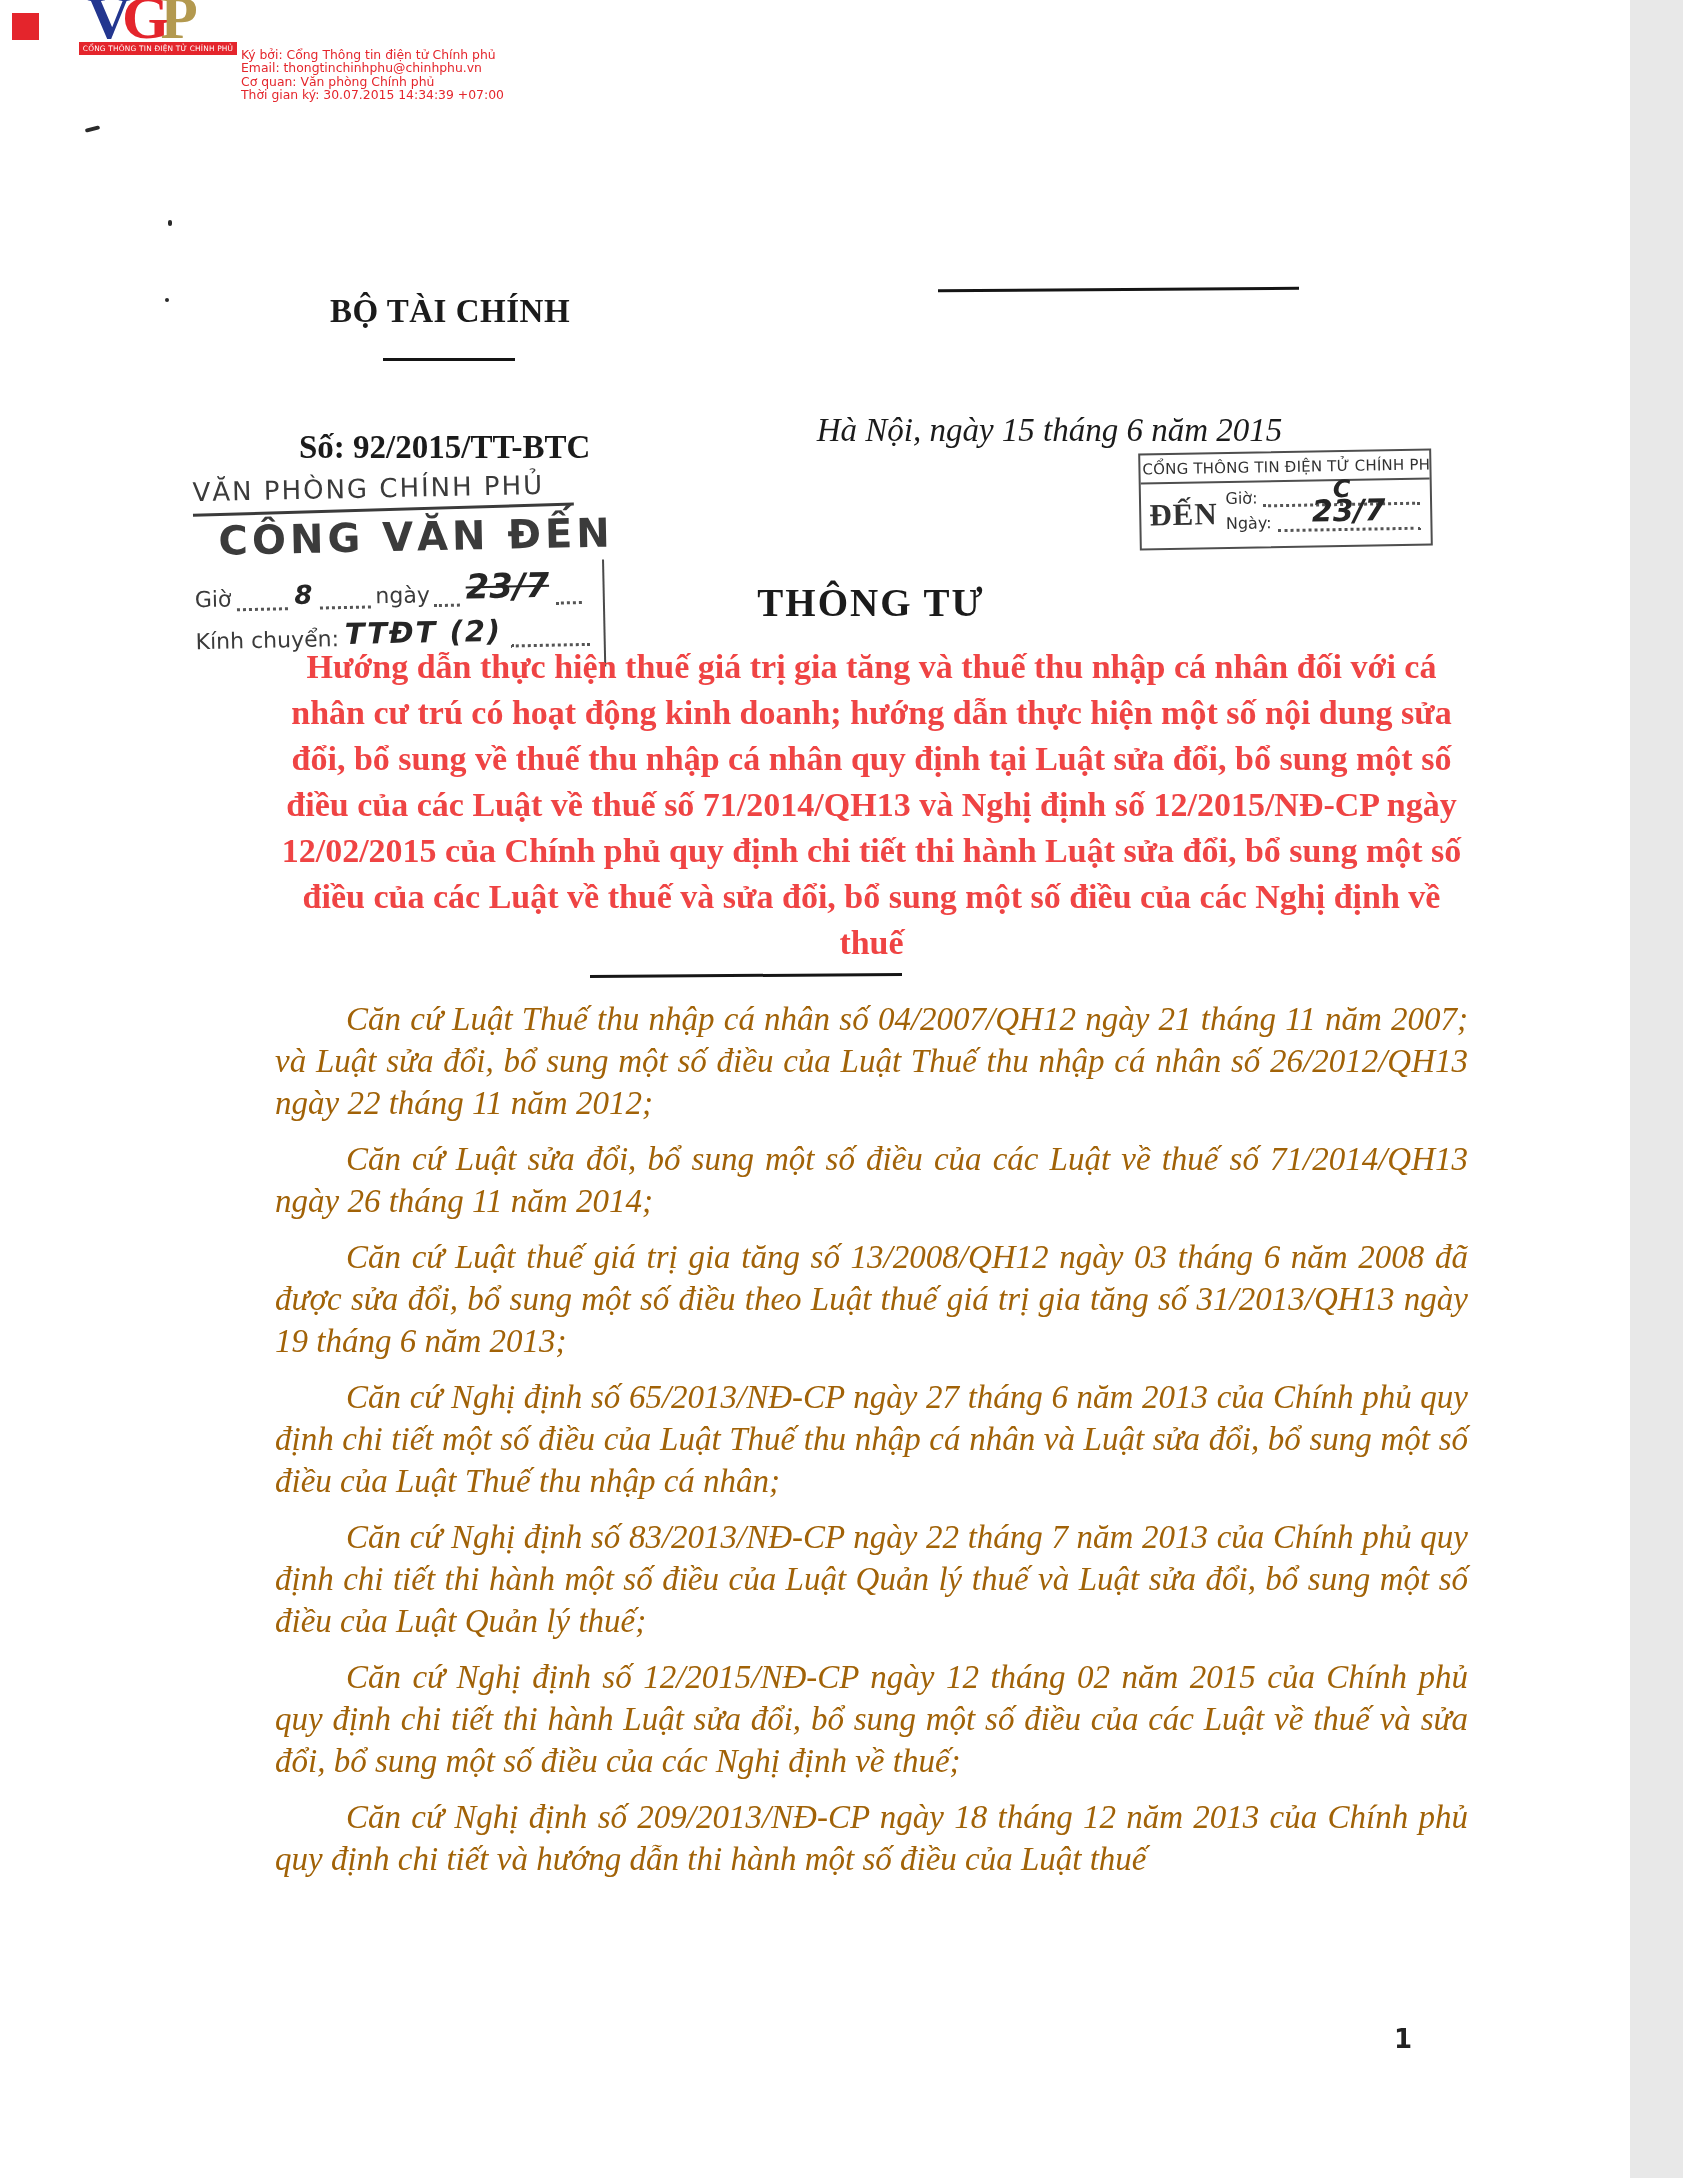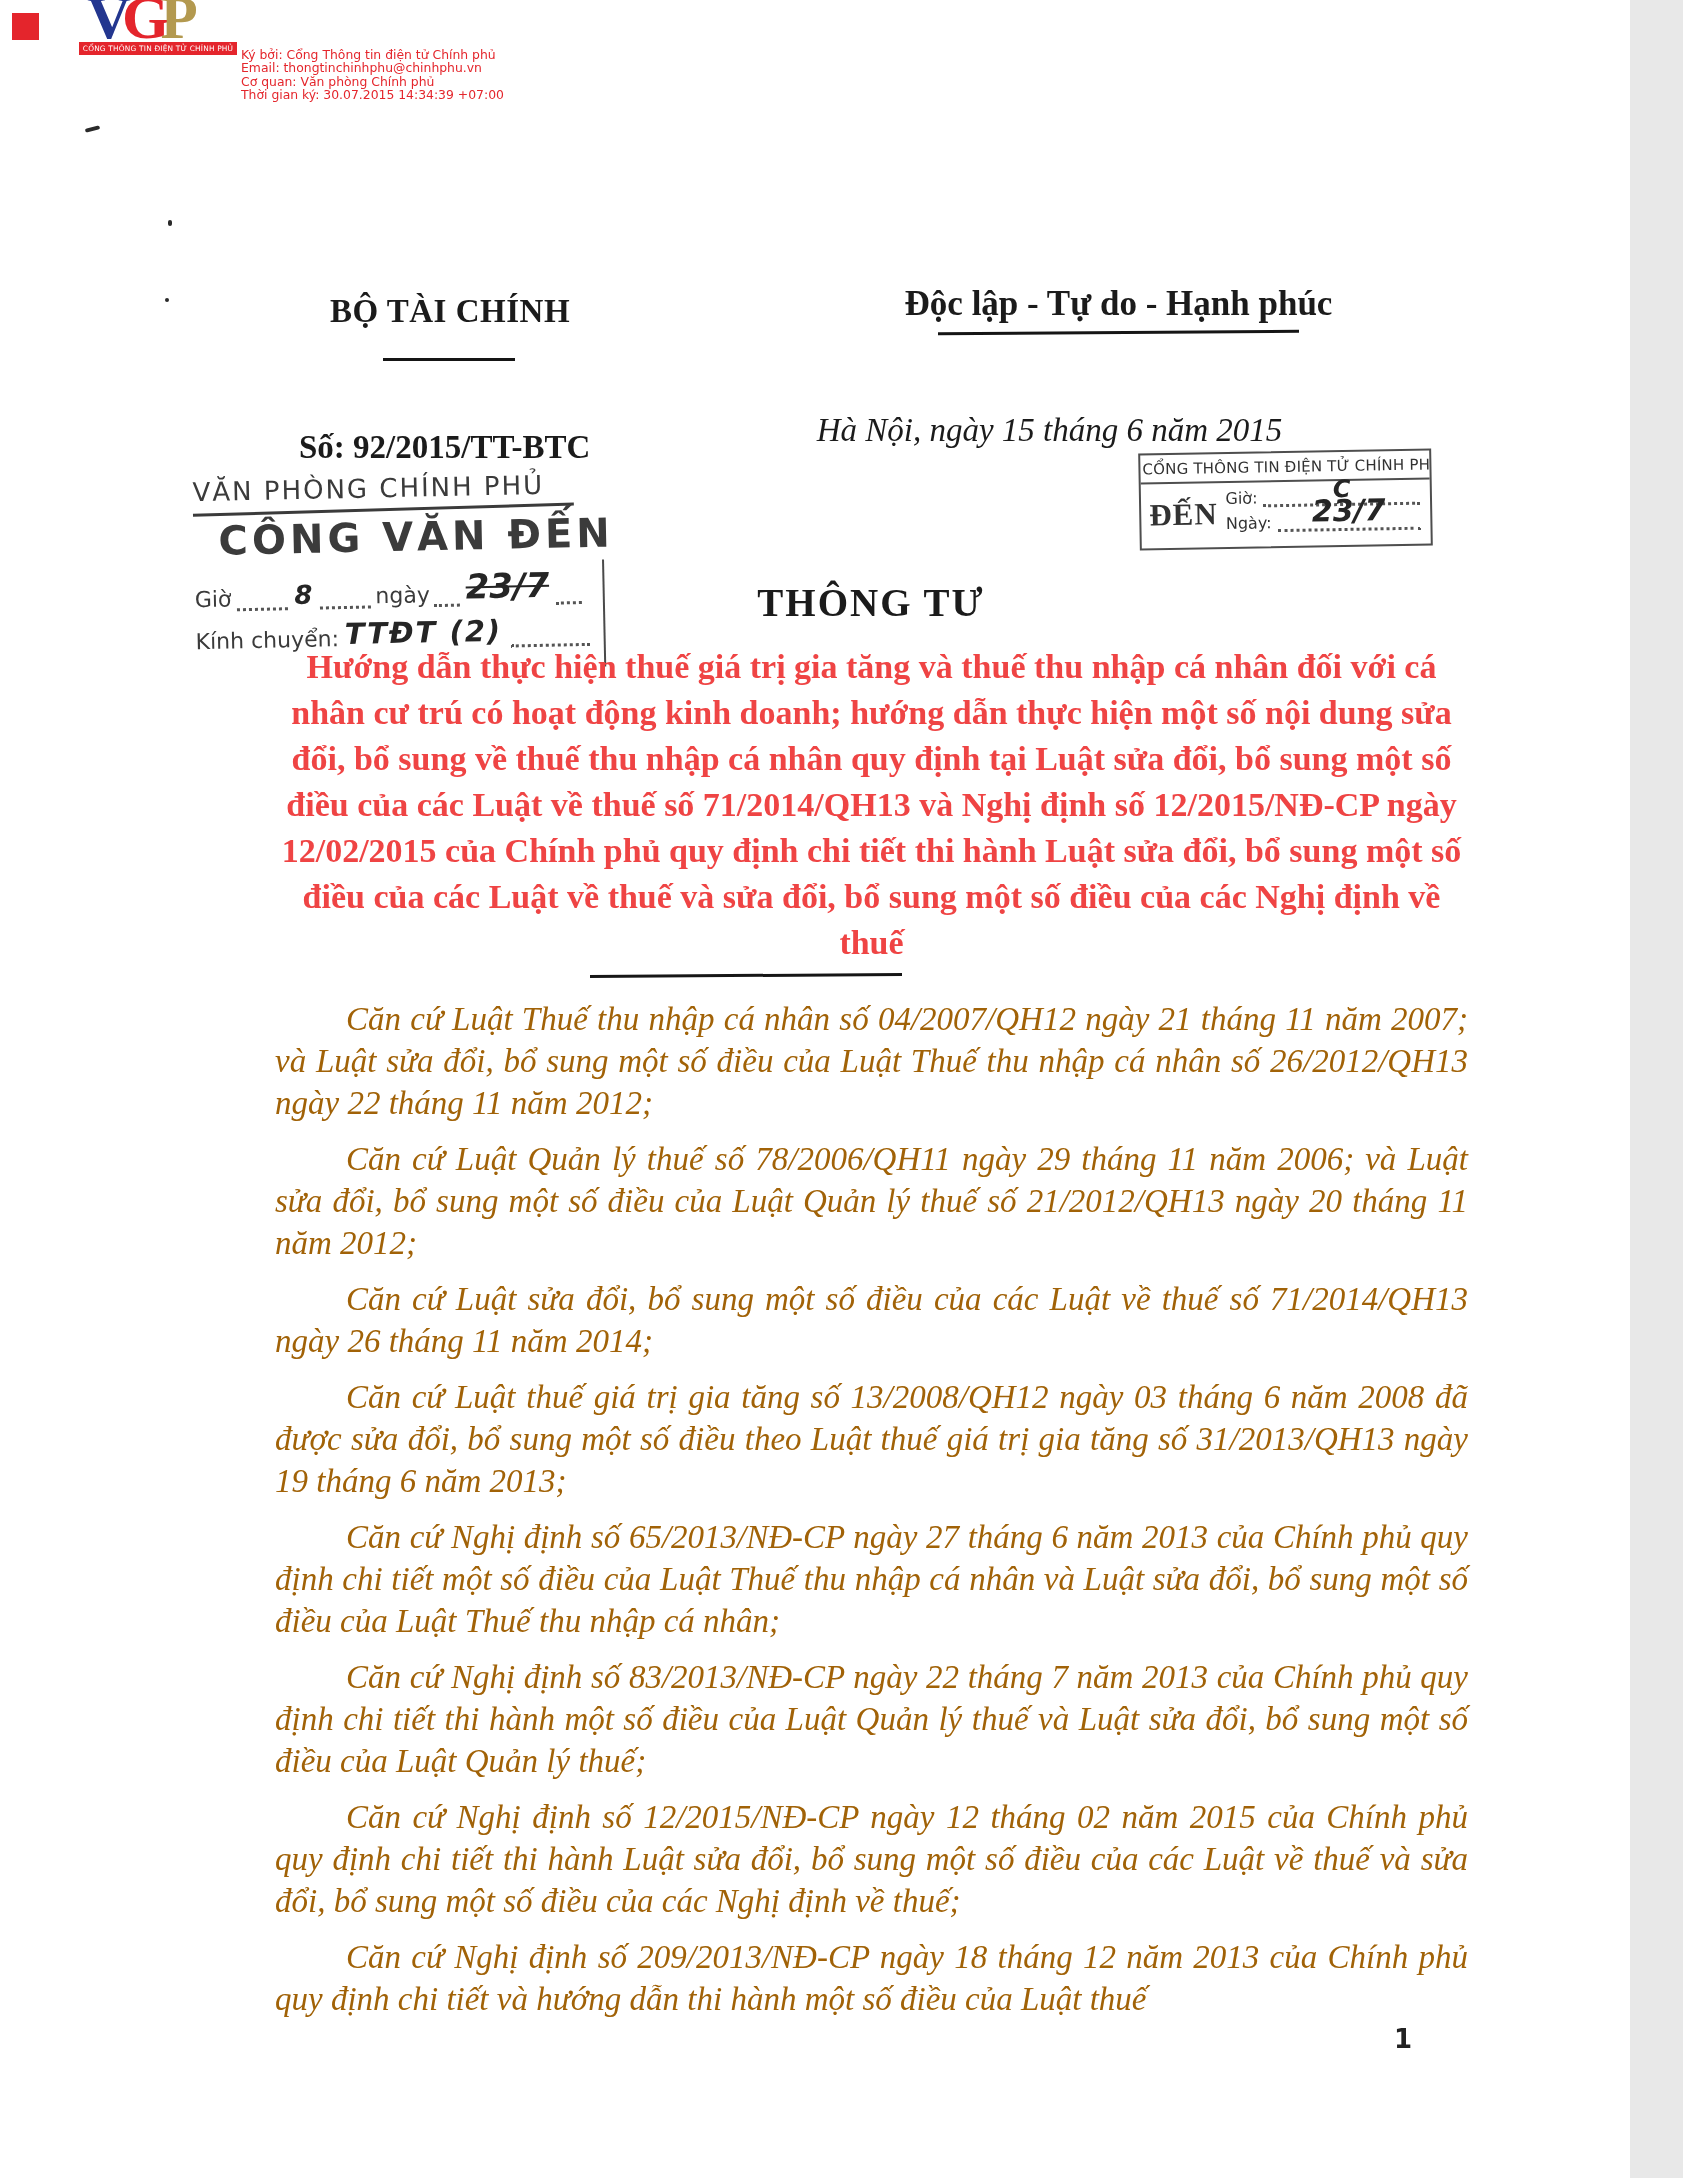--- a/index.html
+++ b/index.html
@@ -102,21 +102,20 @@
       <div class="sig-line">Thời gian ký: 30.07.2015 14:34:39 +07:00</div>
     </div>
 
   <div class="art art1"></div>
   <div class="art art2"></div>
   <div class="art art3"></div>
 
   <div class="issuer">BỘ TÀI CHÍNH</div>
   <div class="issuer-rule"></div>
   <div class="natl">
-    <div class="natl-2">Độc lập - Tự do - Hạnh phúc</div>
     <div class="natl-rule"></div>
   </div>
   <div class="doc-number">Số: 92/2015/TT-BTC</div>
   <div class="place-date">Hà Nội, ngày 15 tháng 6 năm 2015</div>
 
   <div class="stamp-portal">
     <div class="sp-office">CỔNG THÔNG TIN ĐIỆN TỬ CHÍNH PHỦ</div>
     <div class="sp-body">
       <div class="sp-den">ĐẾN</div>
       <div class="sp-right">
@@ -157,21 +156,20 @@
     </div>
     <div class="stamp-in-vline"></div>
   </div>
 
   <div class="doc-type">THÔNG TƯ</div>
   <div class="doc-title">Hướng dẫn thực hiện thuế giá trị gia tăng và thuế thu nhập cá nhân đối với cá nhân cư trú có hoạt động kinh doanh; hướng dẫn thực hiện một số nội dung sửa đổi, bổ sung về thuế thu nhập cá nhân quy định tại Luật sửa đổi, bổ sung một số điều của các Luật về thuế số 71/2014/QH13 và Nghị định số 12/2015/NĐ-CP ngày 12/02/2015 của Chính phủ quy định chi tiết thi hành Luật sửa đổi, bổ sung một số điều của các Luật về thuế và sửa đổi, bổ sung một số điều của các Nghị định về thuế</div>
   <div class="title-rule"></div>
 
   <div class="recitals">
       <p class="recital">Căn cứ Luật Thuế thu nhập cá nhân số 04/2007/QH12 ngày 21 tháng 11 năm 2007; và Luật sửa đổi, bổ sung một số điều của Luật Thuế thu nhập cá nhân số 26/2012/QH13 ngày 22 tháng 11 năm 2012;</p>
-      <p class="recital">Căn cứ Luật Quản lý thuế số 78/2006/QH11 ngày 29 tháng 11 năm 2006; và Luật sửa đổi, bổ sung một số điều của Luật Quản lý thuế số 21/2012/QH13 ngày 20 tháng 11 năm 2012;</p>
       <p class="recital">Căn cứ Luật sửa đổi, bổ sung một số điều của các Luật về thuế số 71/2014/QH13 ngày 26 tháng 11 năm 2014;</p>
       <p class="recital">Căn cứ Luật thuế giá trị gia tăng số 13/2008/QH12 ngày 03 tháng 6 năm 2008 đã được sửa đổi, bổ sung một số điều theo Luật thuế giá trị gia tăng số 31/2013/QH13 ngày 19 tháng 6 năm 2013;</p>
       <p class="recital">Căn cứ Nghị định số 65/2013/NĐ-CP ngày 27 tháng 6 năm 2013 của Chính phủ quy định chi tiết một số điều của Luật Thuế thu nhập cá nhân và Luật sửa đổi, bổ sung một số điều của Luật Thuế thu nhập cá nhân;</p>
       <p class="recital">Căn cứ Nghị định số 83/2013/NĐ-CP ngày 22 tháng 7 năm 2013 của Chính phủ quy định chi tiết thi hành một số điều của Luật Quản lý thuế và Luật sửa đổi, bổ sung một số điều của Luật Quản lý thuế;</p>
       <p class="recital">Căn cứ Nghị định số 12/2015/NĐ-CP ngày 12 tháng 02 năm 2015 của Chính phủ quy định chi tiết thi hành Luật sửa đổi, bổ sung một số điều của các Luật về thuế và sửa đổi, bổ sung một số điều của các Nghị định về thuế;</p>
       <p class="recital">Căn cứ Nghị định số 209/2013/NĐ-CP ngày 18 tháng 12 năm 2013 của Chính phủ quy định chi tiết và hướng dẫn thi hành một số điều của Luật thuế</p>
     </div>
 
   <div class="page-num">1</div>
 </div>

